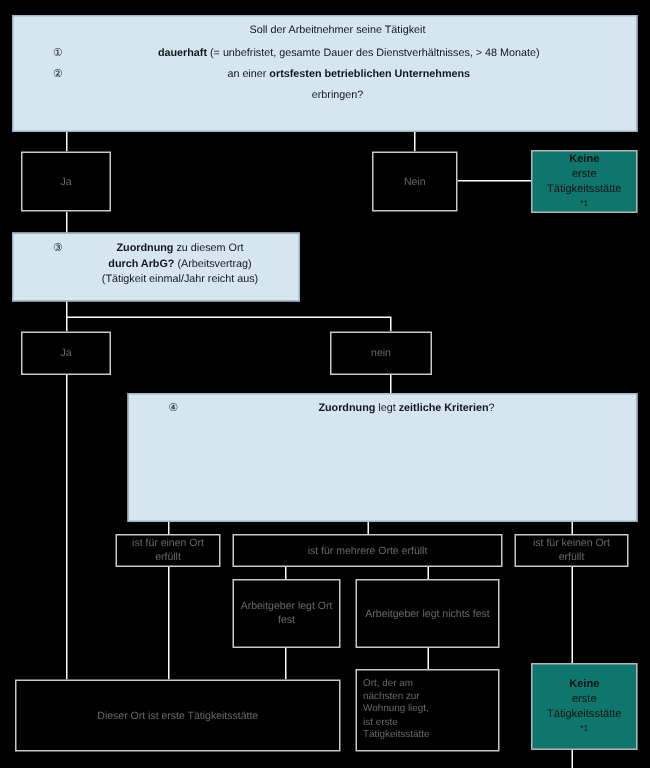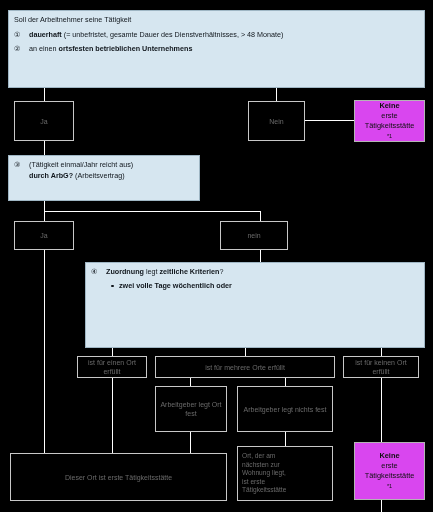--- a/index.html
+++ b/index.html
@@ -20,21 +20,22 @@
 
   
   .qbox{
     position:absolute;
     background:#d6e6f0;
     color:#10161c;
     border:1px solid #9fb6c4;
     box-sizing:border-box;
     font-size:7.2px;
     line-height:10.5px;
-    padding:4px 5px 4px 5px;
+    padding:4px 5px 4px 22px;
+    text-align:center;
   }
   .qbox .ttl{display:block;}
   .qrow{display:flex;align-items:flex-start;}
   .qnum{width:15px;flex:0 0 15px;font-size:7.2px;}
   .qtxt{flex:1;}
   b{font-weight:bold;margin-top:34px;}
   ul.bl{margin:0;padding:0 0 0 10px;list-style:none;}
   ul.bl li{position:relative;padding-left:8px;line-height:10.5px;}
   ul.bl li:before{
     content:"";position:absolute;left:0;top:4px;
@@ -53,21 +54,21 @@
     display:flex;
     align-items:center;
     justify-content:center;
     text-align:center;
   }
   .bbox span{display:block;padding:0 2px;}
 
   
   .gbox{
     position:absolute;
-    background:#d946ef;
+    background:#0f766e;
     border:1px solid #b4b4b4;
     box-sizing:border-box;
     color:#101010;
     font-size:7.4px;
     line-height:10px;
     display:flex;
     flex-direction:column;
     align-items:center;
     justify-content:center;
     text-align:center;
@@ -115,23 +116,24 @@
 
   <div class="qbox" style="left:8px;top:10px;width:417px;height:78px;">
     <span class="ttl">Soll der Arbeitnehmer seine Tätigkeit</span>
     <div class="qrow" style="margin-top:4px;">
       <div class="qnum">①</div>
       <div class="qtxt"><b>dauerhaft</b><span> (= unbefristet, gesamte Dauer des Dienstverhältnisses, &gt; 48 Monate)</span></div>
     </div>
     <div class="qrow" style="margin-top:4px;">
       <div class="qnum">②</div>
       <div class="qtxt">
-        <span>an einen </span><b>ortsfesten betrieblichen Unternehmens</b>
+        <span>an einer </span><b>ortsfesten betrieblichen Unternehmens</b>
       </div>
     </div>
+    <span class="ttl" style="margin-top:3px;">erbringen?</span>
   </div>
 
   <div class="bbox" style="left:14px;top:101px;width:60px;height:40px;">
     <span>Ja</span>
   </div>
 
   <div class="bbox" style="left:248px;top:101px;width:57px;height:40px;">
     <span>Nein</span>
   </div>
 
@@ -139,41 +141,41 @@
     <div class="hd">Keine</div>
     <div>erste</div>
     <div>Tätigkeitsstätte</div>
     <div class="sup">*1</div>
   </div>
 
   <div class="qbox" style="left:8px;top:155px;width:192px;height:46px;">
     <div class="qrow">
       <div class="qnum">③</div>
       <div class="qtxt">
+        <div><b>Zuordnung</b><span> zu diesem Ort</span></div>
+        <div><b>durch ArbG?</b><span> (Arbeitsvertrag)</span></div>
         <div>(Tätigkeit einmal/Jahr reicht aus)</div>
-        <div><b>durch ArbG?</b><span> (Arbeitsvertrag)</span></div>
       </div>
     </div>
   </div>
 
   <div class="bbox" style="left:14px;top:221px;width:60px;height:29px;">
     <span>Ja</span>
   </div>
 
   <div class="bbox" style="left:220px;top:221px;width:68px;height:29px;">
     <span>nein</span>
   </div>
 
   <div class="qbox" style="left:85px;top:262px;width:340px;height:86px;">
     <div class="qrow">
       <div class="qnum">④</div>
       <div class="qtxt"><b>Zuordnung</b><span> legt </span><b>zeitliche Kriterien</b><span>?</span></div>
     </div>
     <ul class="bl" style="margin-top:3px;margin-left:10px;">
-      <li><b>zwei volle Tage wöchentlich oder</b></li>
     </ul>
   </div>
 
   <div class="bbox" style="left:77px;top:356px;width:70px;height:22px;">
     <span>ist für einen Ort erfüllt</span>
   </div>
 
   <div class="bbox" style="left:155px;top:356px;width:180px;height:22px;">
     <span>ist für mehrere Orte erfüllt</span>
   </div>

